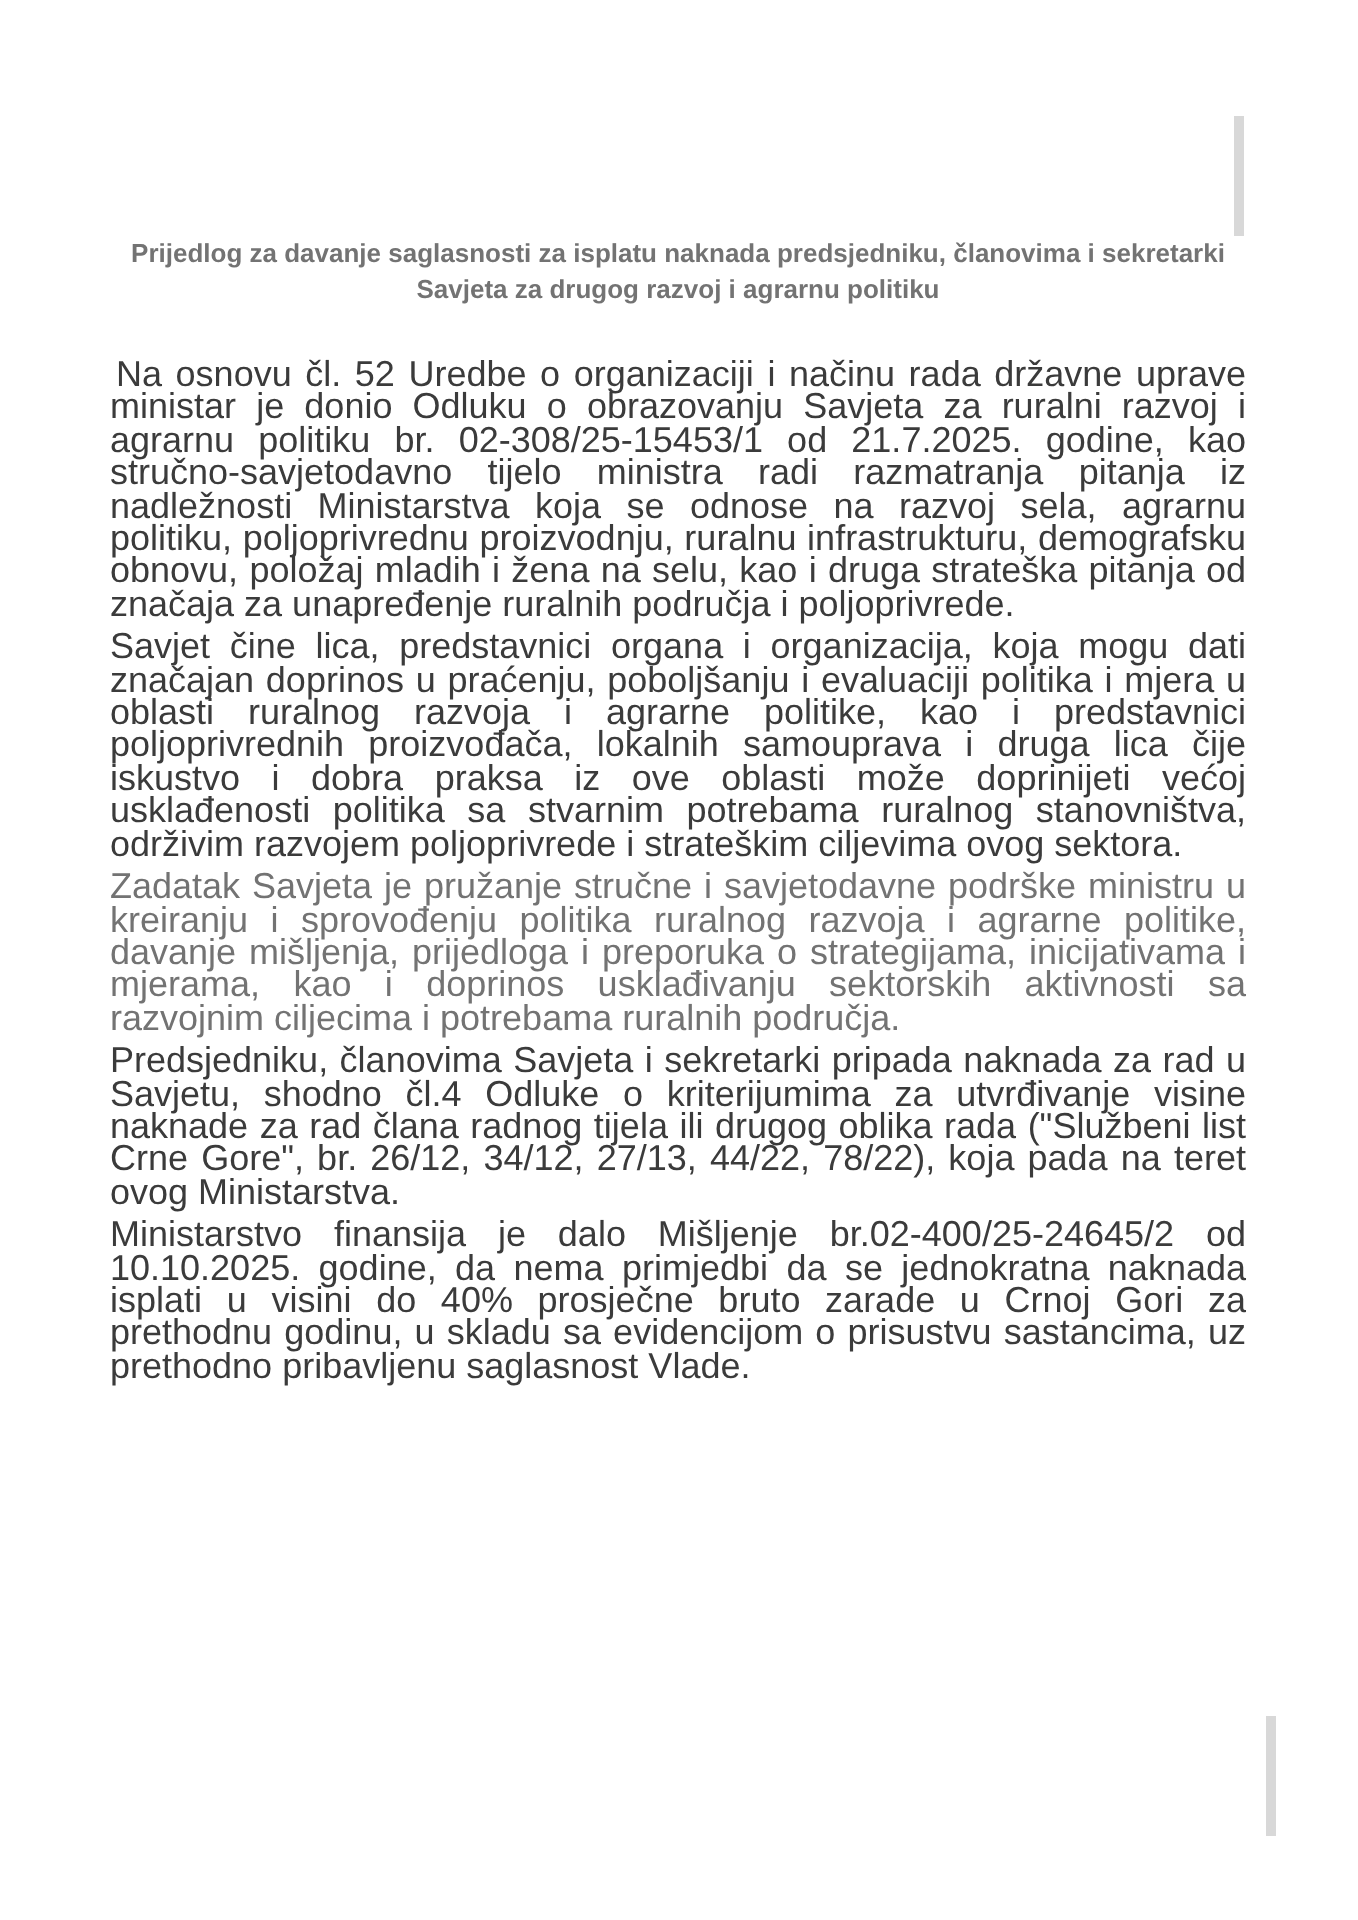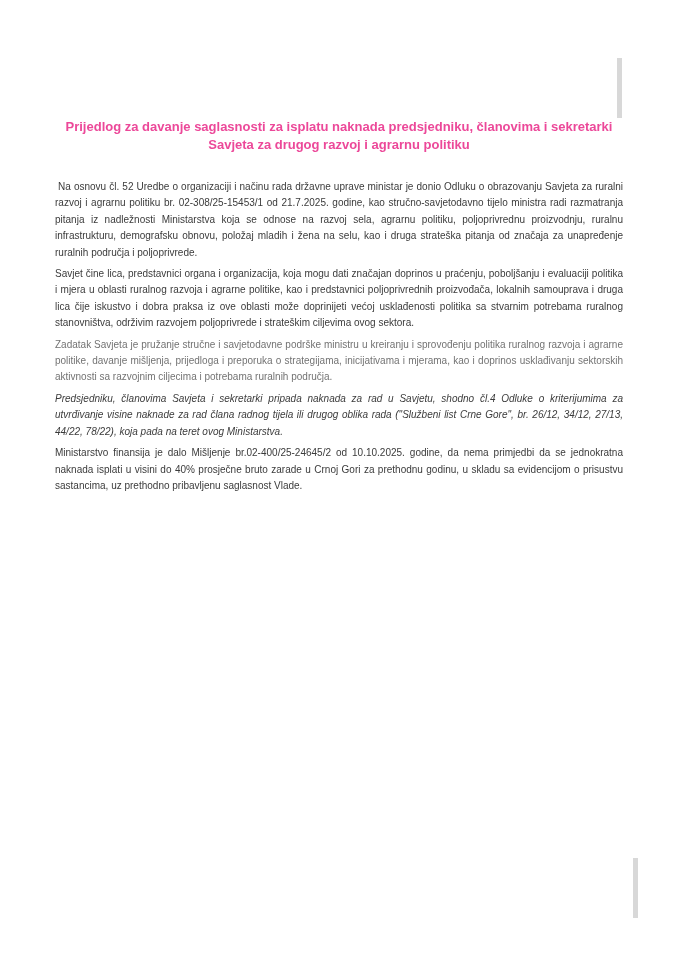--- a/index.html
+++ b/index.html
@@ -28,21 +28,21 @@
   .doc-title .title-line {
     display: block;
     white-space: nowrap;
   }
   .doc-title {
     display: flex;
     flex-direction: column;
     align-items: center;
   }
   .para {
-    font-size: 10px;
+    font-size: 18px;
     line-height: 16.4px;
     text-align: justify;
     color: #3b3b3b;
     margin: 0 0 5px 0;
   }
   .para-first { text-indent: 3px; }
   .edge-artifact {
     position: absolute;
     width: 5px;
     height: 60px;
@@ -50,32 +50,32 @@
   .edge-artifact-top    { left: 617px; top: 58px; }
   .edge-artifact-bottom { left: 633px; top: 858px; }
 </style>
 </head>
 <body>
 
 <div class="screen" style="background: rgb(255, 255, 255);">
 
   <div class="doc-content">
 
-    <h1 class="doc-title" style="color: #ec4899; text-align: right;">
+    <h1 class="doc-title" style="color: #737373; text-align: right;">
       <span class="title-line">Prijedlog za davanje saglasnosti za isplatu naknada predsjedniku, članovima i sekretarki</span>
       <span class="title-line">Savjeta za drugog razvoj i agrarnu politiku</span>
     </h1>
 
     <p class="para para-first" style="color: rgb(59, 59, 59);">Na osnovu čl. 52 Uredbe o organizaciji i načinu rada državne uprave ministar je donio Odluku o obrazovanju Savjeta za ruralni razvoj i agrarnu politiku br. 02-308/25-15453/1 od 21.7.2025. godine, kao stručno-savjetodavno tijelo ministra radi razmatranja pitanja iz nadležnosti Ministarstva koja se odnose na razvoj sela, agrarnu politiku, poljoprivrednu proizvodnju, ruralnu infrastrukturu, demografsku obnovu, položaj mladih i žena na selu, kao i druga strateška pitanja od značaja za unapređenje ruralnih područja i poljoprivrede.</p>
 
     <p class="para" style="color: rgb(59, 59, 59);">Savjet čine lica, predstavnici organa i organizacija, koja mogu dati značajan doprinos u praćenju, poboljšanju i evaluaciji politika i mjera u oblasti ruralnog razvoja i agrarne politike, kao i predstavnici poljoprivrednih proizvođača, lokalnih samouprava i druga lica čije iskustvo i dobra praksa iz ove oblasti može doprinijeti većoj usklađenosti politika sa stvarnim potrebama ruralnog stanovništva, održivim razvojem poljoprivrede i strateškim ciljevima ovog sektora.</p>
 
     <p class="para" style="color: #737373;">Zadatak Savjeta je pružanje stručne i savjetodavne podrške ministru u kreiranju i sprovođenju politika ruralnog razvoja i agrarne politike, davanje mišljenja, prijedloga i preporuka o strategijama, inicijativama i mjerama, kao i doprinos usklađivanju sektorskih aktivnosti sa razvojnim ciljecima i potrebama ruralnih područja.</p>
 
-    <p class="para" style="color: rgb(59, 59, 59); font-style: italic;">Predsjedniku, članovima Savjeta i sekretarki pripada naknada za rad u Savjetu, shodno čl.4 Odluke o kriterijumima za utvrđivanje visine naknade za rad člana radnog tijela ili drugog oblika rada ("Službeni list Crne Gore", br. 26/12, 34/12, 27/13, 44/22, 78/22), koja pada na teret ovog Ministarstva.</p>
+    <p class="para" style="color: rgb(59, 59, 59);">Predsjedniku, članovima Savjeta i sekretarki pripada naknada za rad u Savjetu, shodno čl.4 Odluke o kriterijumima za utvrđivanje visine naknade za rad člana radnog tijela ili drugog oblika rada ("Službeni list Crne Gore", br. 26/12, 34/12, 27/13, 44/22, 78/22), koja pada na teret ovog Ministarstva.</p>
 
     <p class="para" style="color: rgb(59, 59, 59);">Ministarstvo finansija je dalo Mišljenje br.02-400/25-24645/2 od 10.10.2025. godine, da nema primjedbi da se jednokratna naknada isplati u visini do 40% prosječne bruto zarade u Crnoj Gori za prethodnu godinu, u skladu sa evidencijom o prisustvu sastancima, uz prethodno pribavljenu saglasnost Vlade.</p>
 
   </div>
 
   <div class="edge-artifact edge-artifact-top" style="background: rgb(216, 216, 216);"></div>
 
   <div class="edge-artifact edge-artifact-bottom" style="background: rgb(216, 216, 216);"></div>
 
 </div>

